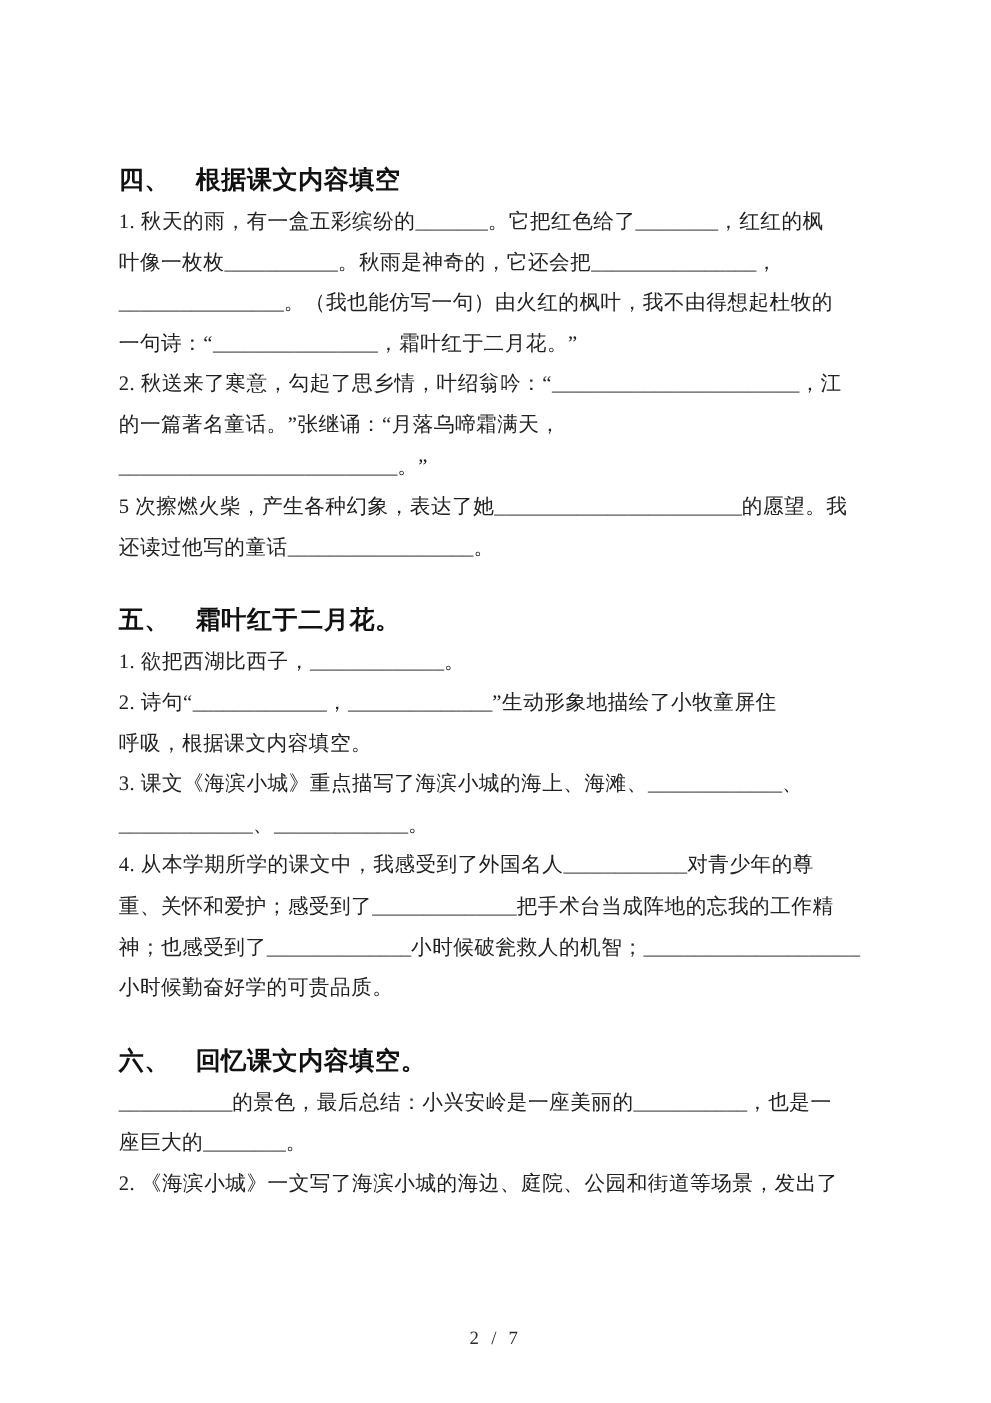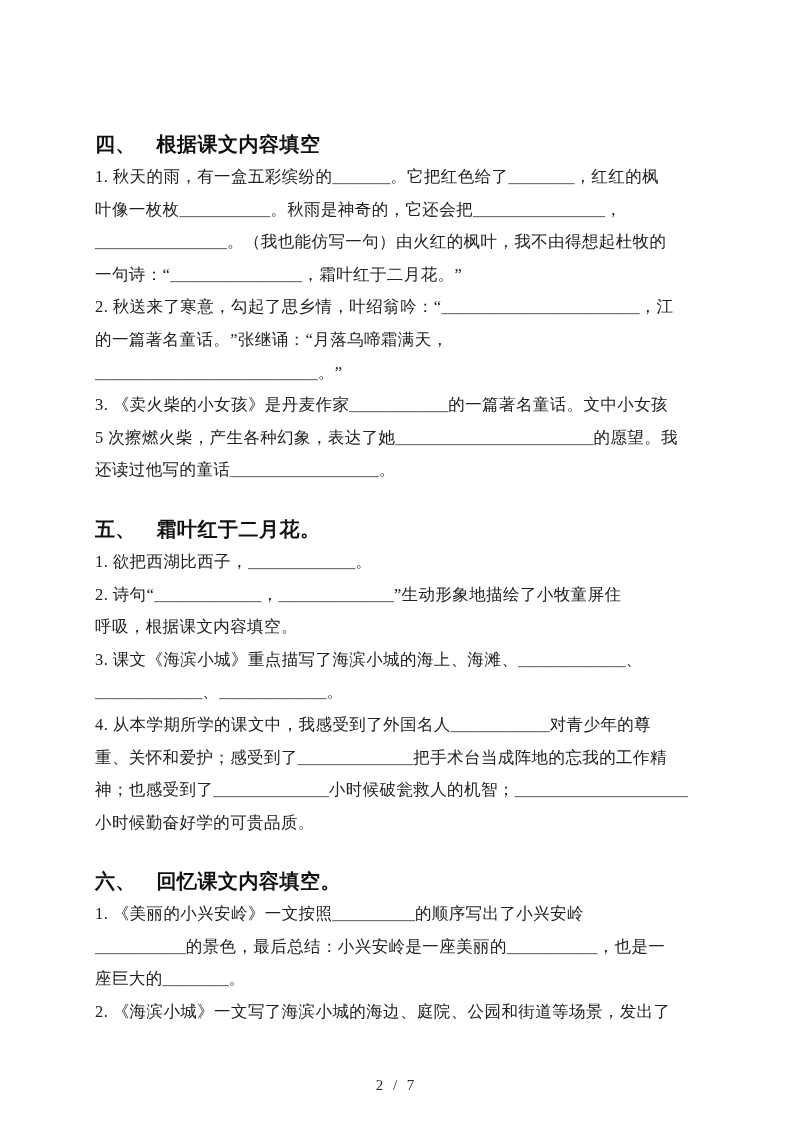--- a/index.html
+++ b/index.html
@@ -34,21 +34,21 @@
     color: #212121;
   }
   .blank {
     color: #737373;
     letter-spacing: 0;
     font-weight: bold;
   }
   .footer {
     position: absolute;
     left: 0;
-    bottom: 44px;
+    bottom: 58px;
     width: 100%;
     text-align: center;
     font-size: 15px;
     color: #2b2b2b;
     letter-spacing: 3px;
     font-family: "Liberation Serif", "DejaVu Serif", serif;
   }
 </style>
 </head>
 <body>
@@ -58,21 +58,20 @@
   <div class="section">
     <div class="section-heading">四、　根据课文内容填空</div>
     <div class="lines">
         <div class="line">1. 秋天的雨，有一盒五彩缤纷的<span class="blank">_______</span>。它把红色给了<span class="blank">________</span>，红红的枫</div>
         <div class="line">叶像一枚枚<span class="blank">___________</span>。秋雨是神奇的，它还会把<span class="blank">________________</span>，</div>
         <div class="line"><span class="blank">________________</span>。（我也能仿写一句）由火红的枫叶，我不由得想起杜牧的</div>
         <div class="line">一句诗：“<span class="blank">________________</span>，霜叶红于二月花。”</div>
         <div class="line">2. 秋送来了寒意，勾起了思乡情，叶绍翁吟：“<span class="blank">________________________</span>，江</div>
         <div class="line">的一篇著名童话。”张继诵：“月落乌啼霜满天，</div>
         <div class="line"><span class="blank">___________________________</span>。”</div>
-        <div class="line">3. 《卖火柴的小女孩》是丹麦作家<span class="blank">____________</span>的一篇著名童话。文中小女孩</div>
         <div class="line">5 次擦燃火柴，产生各种幻象，表达了她<span class="blank">________________________</span>的愿望。我</div>
         <div class="line">还读过他写的童话<span class="blank">__________________</span>。</div>
       </div>
   </div>
 
   <div class="section">
     <div class="section-heading">五、　霜叶红于二月花。</div>
     <div class="lines">
         <div class="line">1. 欲把西湖比西子，<span class="blank">_____________</span>。</div>
         <div class="line">2. 诗句“<span class="blank">_____________</span>，<span class="blank">______________</span>”生动形象地描绘了小牧童屏住</div>
@@ -82,21 +81,20 @@
         <div class="line">4. 从本学期所学的课文中，我感受到了外国名人<span class="blank">____________</span>对青少年的尊</div>
         <div class="line">重、关怀和爱护；感受到了<span class="blank">______________</span>把手术台当成阵地的忘我的工作精</div>
         <div class="line">神；也感受到了<span class="blank">______________</span>小时候破瓮救人的机智；<span class="blank">_____________________</span></div>
         <div class="line">小时候勤奋好学的可贵品质。</div>
       </div>
   </div>
 
   <div class="section">
     <div class="section-heading">六、　回忆课文内容填空。</div>
     <div class="lines">
-        <div class="line">1. 《美丽的小兴安岭》一文按照<span class="blank">__________</span>的顺序写出了小兴安岭</div>
         <div class="line"><span class="blank">___________</span>的景色，最后总结：小兴安岭是一座美丽的<span class="blank">___________</span>，也是一</div>
         <div class="line">座巨大的<span class="blank">________</span>。</div>
         <div class="line">2. 《海滨小城》一文写了海滨小城的海边、庭院、公园和街道等场景，发出了</div>
       </div>
   </div>
 
   <div class="footer">2 / 7</div>
 
 </div>
 

